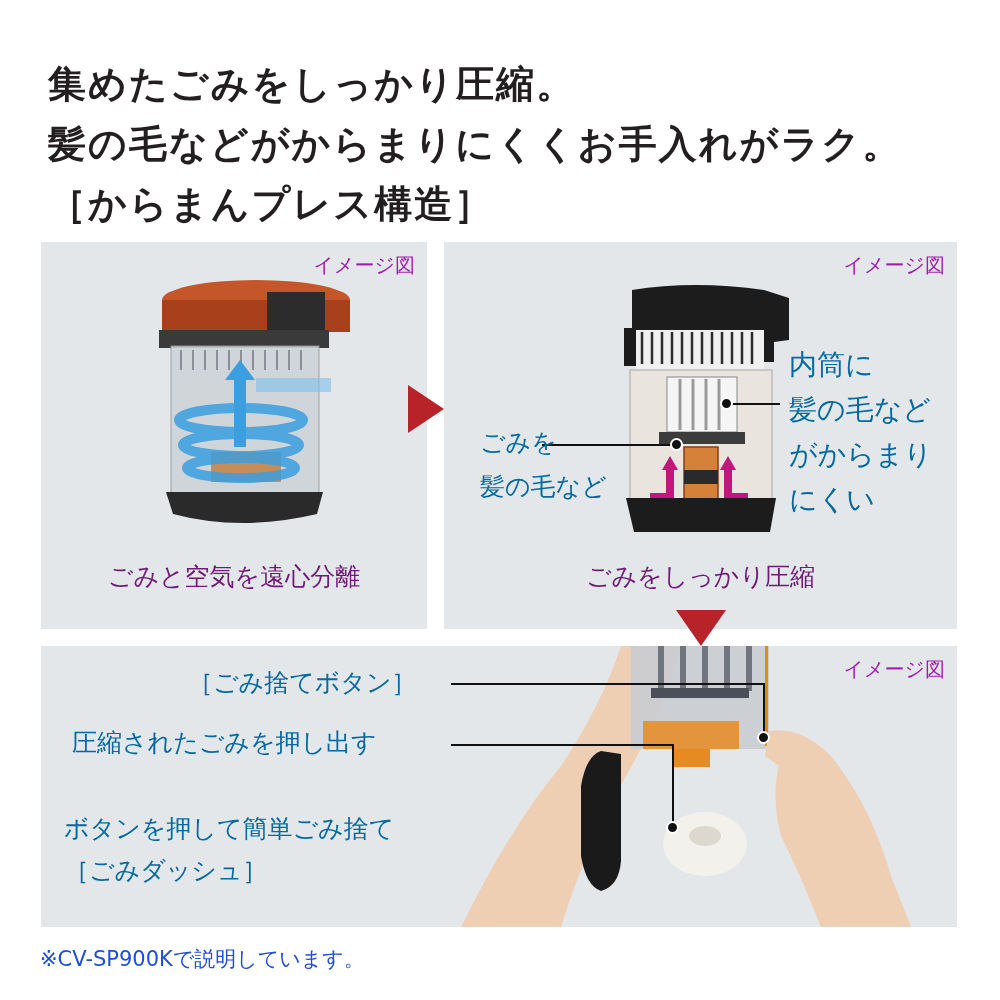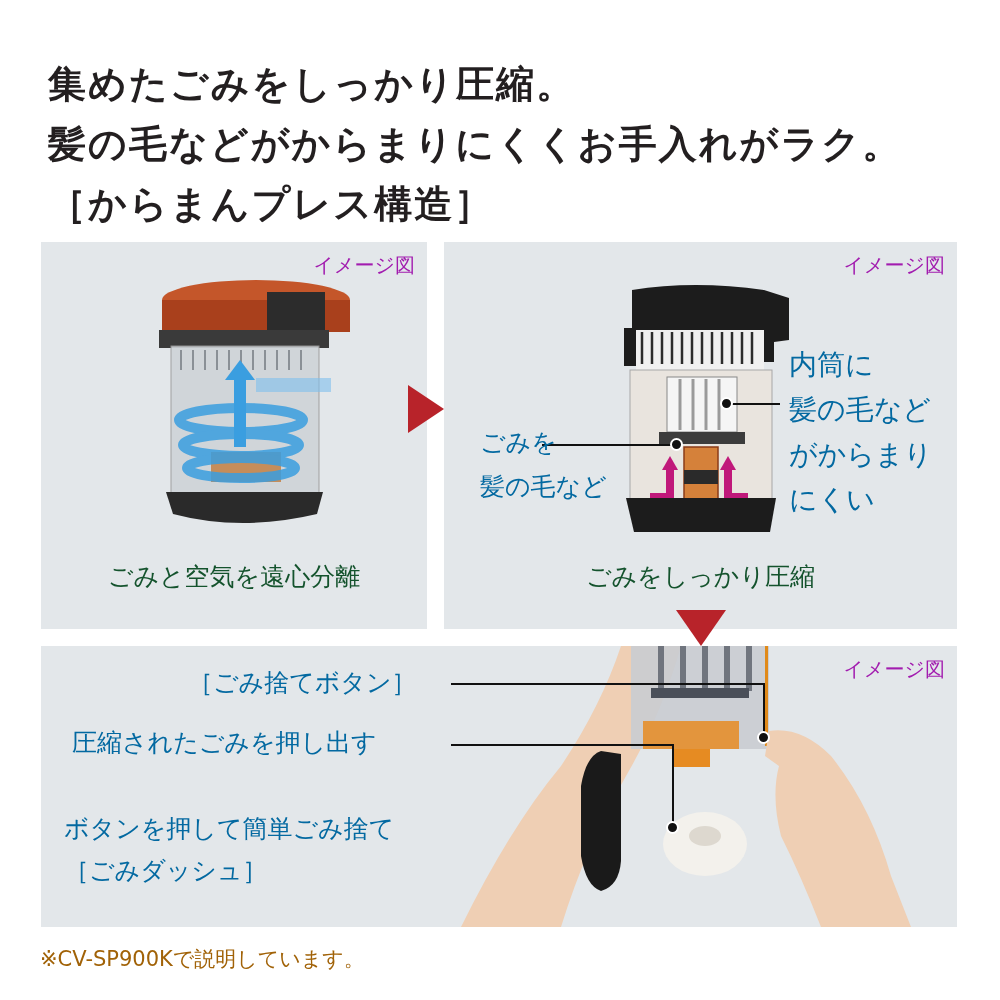--- a/index.html
+++ b/index.html
@@ -6,29 +6,29 @@
   body { width:1000px; height:1000px; background:#ffffff; position:relative; overflow:hidden;
          font-family:"DejaVu Sans","Liberation Sans",sans-serif; color:#222; }
   .headline { position:absolute; left:40px; top:46px; margin:8px; font-weight:bold; font-size:38px;
               line-height:60px; letter-spacing:2px; color:#231f20; }
   .headline div { white-space:nowrap; }
   .panel { position:absolute; background:#e3e7ea; overflow:hidden; }
   #p1 { left:41px; top:242px; width:386px; height:387px; }
   #p2 { left:444px; top:242px; width:513px; height:387px; }
   #p3 { left:41px; top:646px; width:916px; height:281px; }
   .img-note { position:absolute; right:12px; top:10px; font-size:20px; color:#a21caf; white-space:nowrap; }
-  .caption { position:absolute; left:0; right:0; text-align:center; font-size:25px; color:#14532d; white-space:nowrap; }
+  .caption { position:absolute; left:0; right:0; text-align:center; font-size:25px; color:#701a75; white-space:nowrap; }
   .arrow-right { position:absolute; left:408px; top:385px; width:0; height:0;
                  border-top:24px solid transparent; border-bottom:24px solid transparent;
                  border-left:36px solid #b8232a; z-index:3; }
   .arrow-down { position:absolute; left:676px; top:610px; width:0; height:0;
                 border-left:25px solid transparent; border-right:25px solid transparent;
                 border-top:36px solid #b8232a; z-index:3; }
   .label { position:absolute; font-size:25px; color:#0369a1; white-space:nowrap; line-height:34px; }
-  .footnote { position:absolute; left:40px; top:945px; font-size:21px; color:#a16207; white-space:nowrap; }
+  .footnote { position:absolute; left:40px; top:945px; font-size:21px; color:#1d4ed8; white-space:nowrap; }
   .line { position:absolute; background:#111; }
   .dot { position:absolute; width:9px; height:9px; border-radius:50%; background:#111; border:2px solid #fff; }
   svg { position:absolute; }
 </style>
 </head>
 <body>
 
 <div class="headline">
   <div>集めたごみをしっかり圧縮。</div>
   <div>髪の毛などがからまりにくくお手入れがラク。</div>

